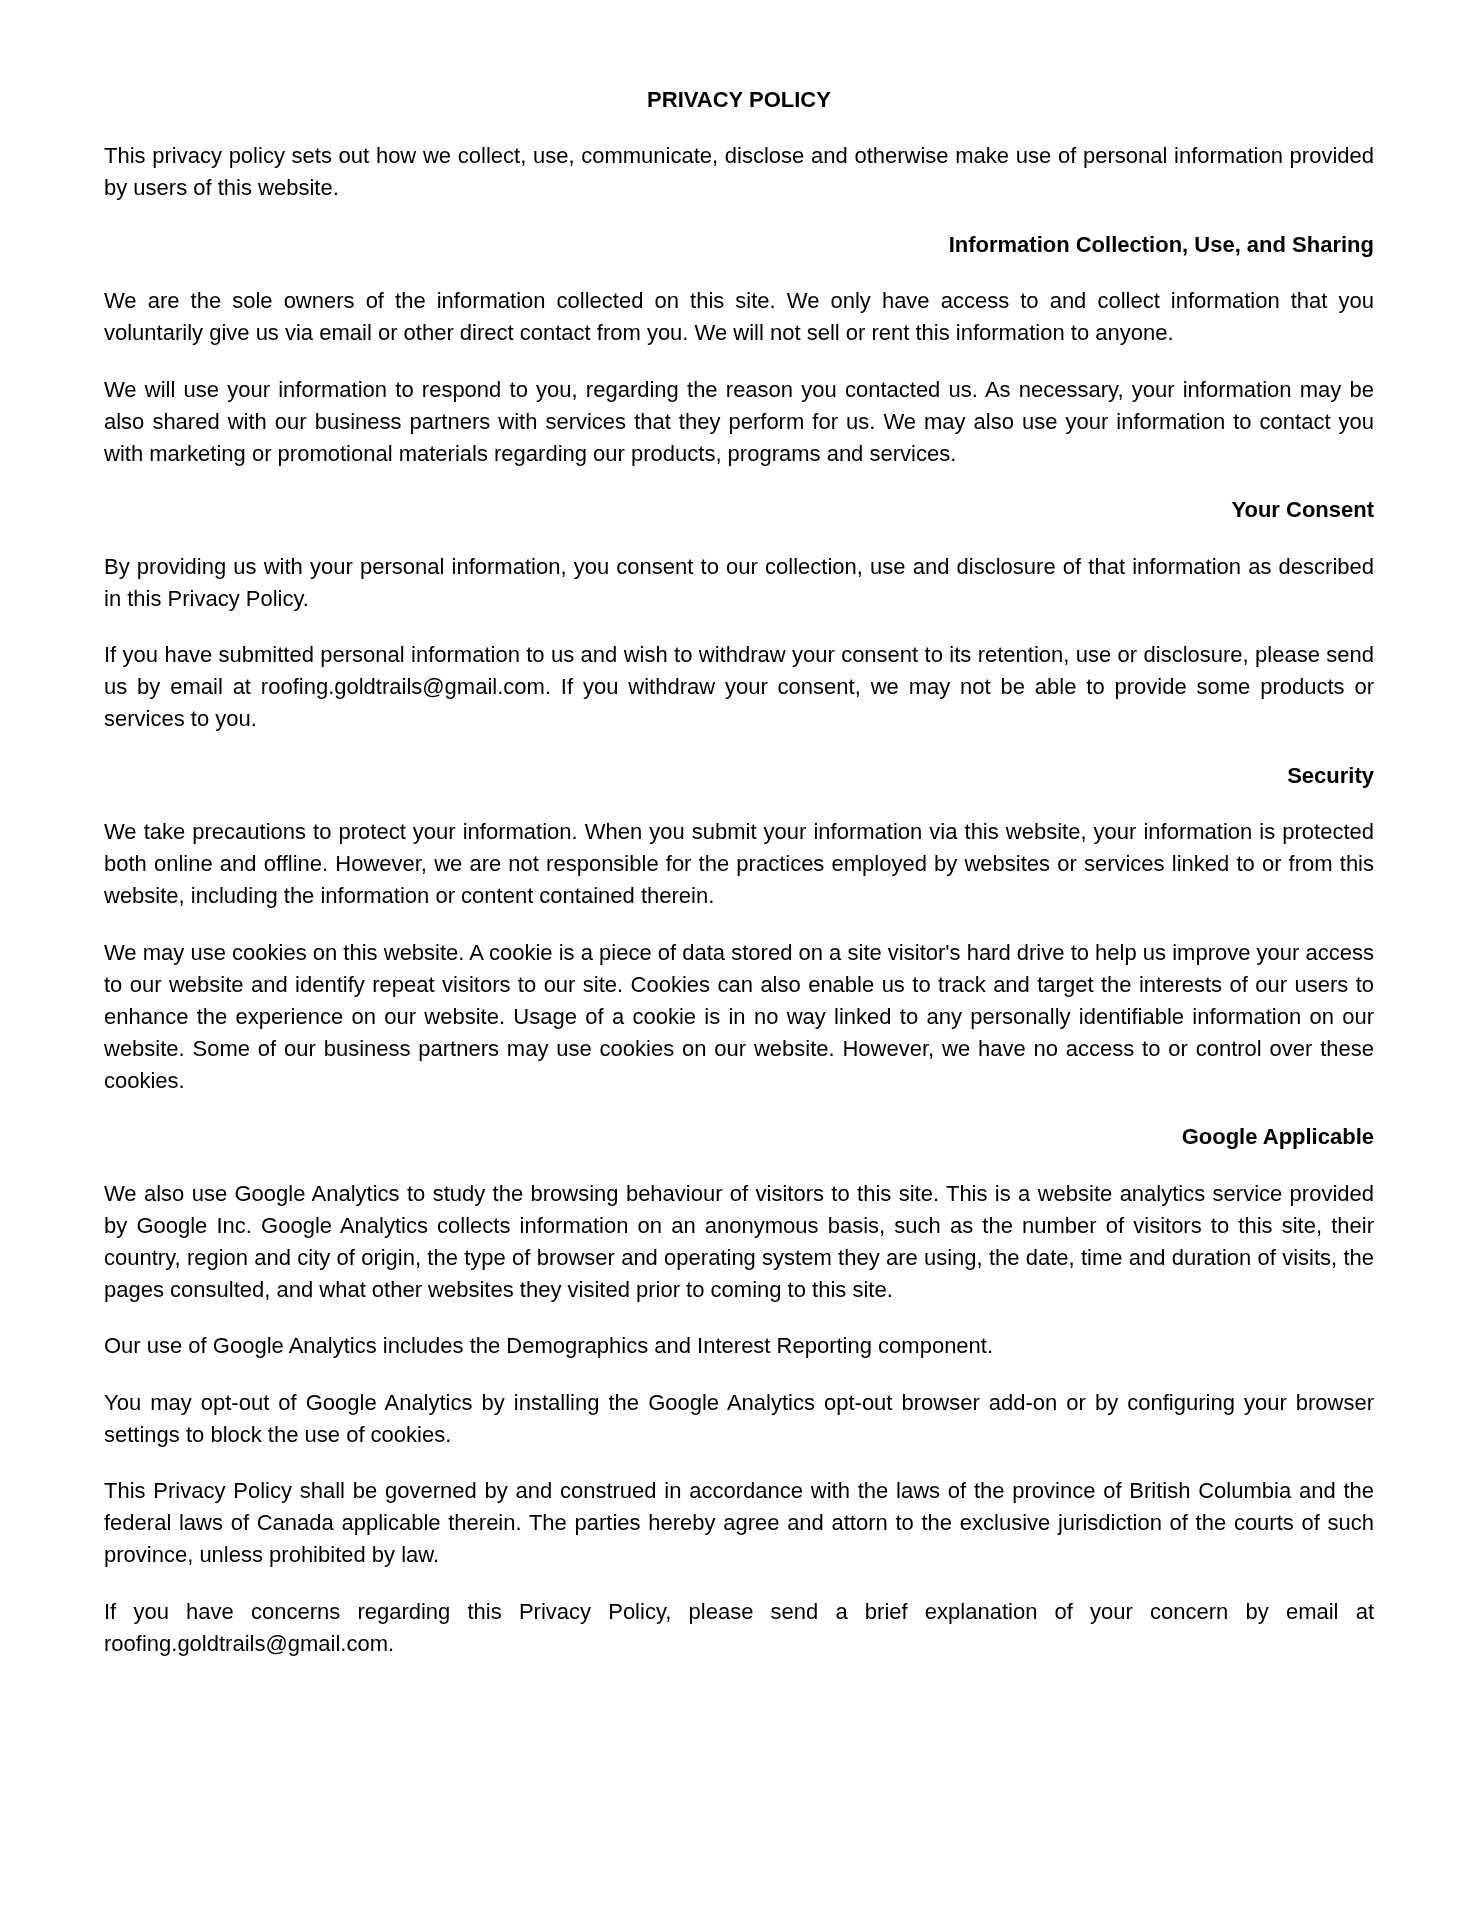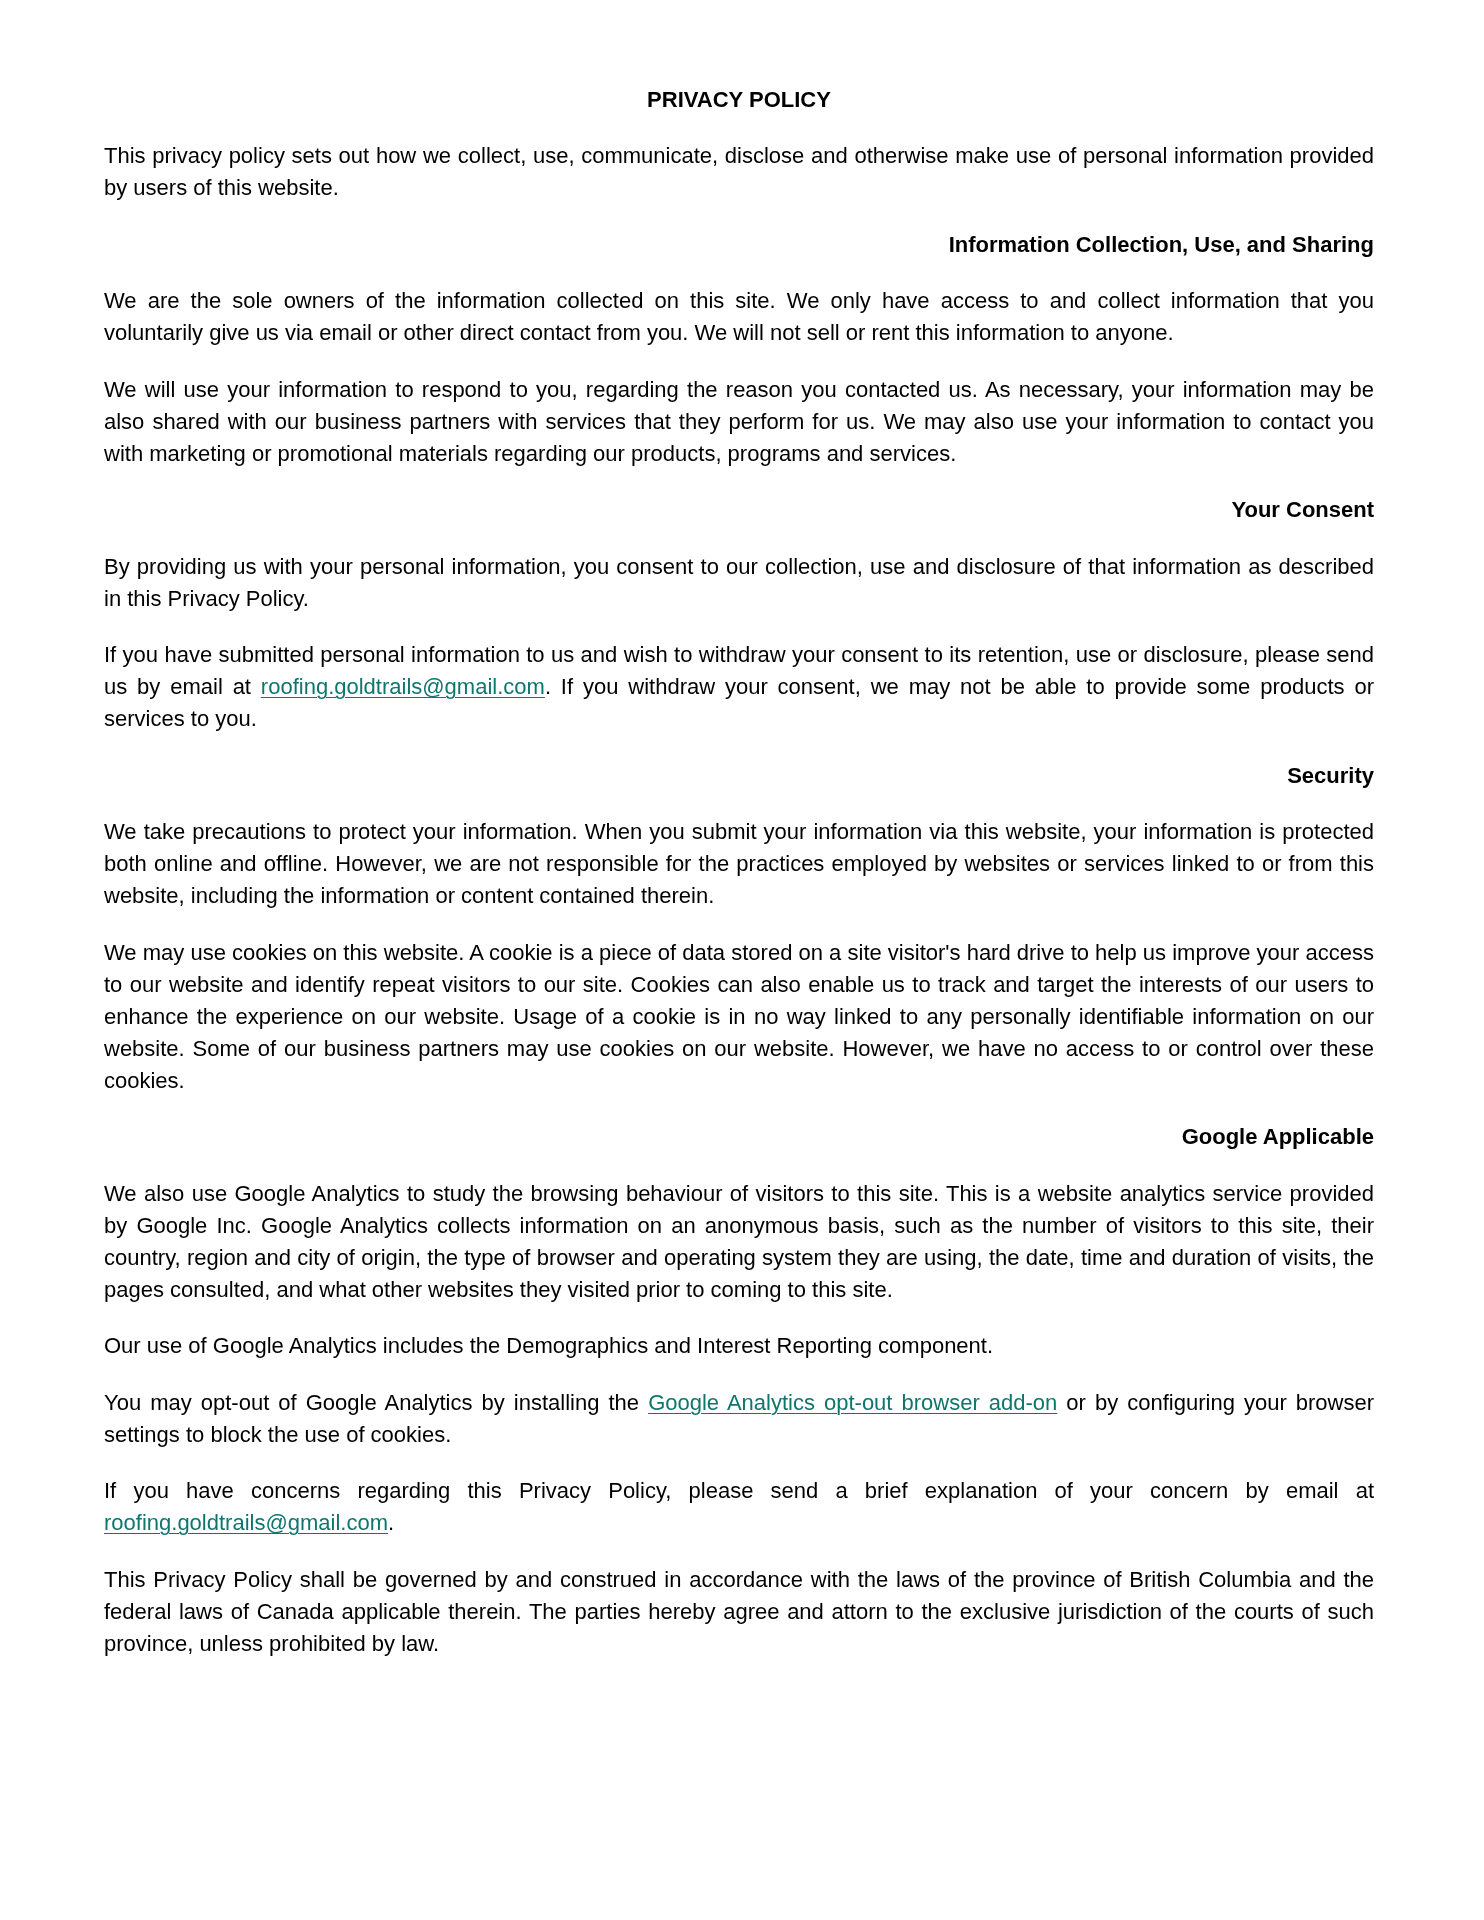--- a/index.html
+++ b/index.html
@@ -46,22 +46,21 @@
       margin: 0 0 24.5px 0;
       font-size: 22px;
       line-height: 32px;
       text-align: justify;
     }
     .content h2 {
       font-weight: bold;
       text-align: right;
     }
     a.link {
-      color: #0f766e;
-      text-decoration: underline;
+      color: #000000;
       text-underline-offset: 3px;
       text-decoration-thickness: 1px;
     }
   </style>
 </head>
 <body>
 
 <div class="page">
   <h1 class="title"><span>PRIVACY POLICY</span></h1>
 
@@ -79,16 +78,16 @@
     <h2>Security</h2>
     <p>We take precautions to protect your information. When you submit your information via this website, your information is protected both online and offline. However, we are not responsible for the practices employed by websites or services linked to or from this website, including the information or content contained therein.</p>
 
     <p>We may use cookies on this website. A cookie is a piece of data stored on a site visitor's hard drive to help us improve your access to our website and identify repeat visitors to our site. Cookies can also enable us to track and target the interests of our users to enhance the experience on our website. Usage of a cookie is in no way linked to any personally identifiable information on our website. Some of our business partners may use cookies on our website. However, we have no access to or control over these cookies.</p>
 
     <h2>Google Applicable</h2>
     <p>We also use Google Analytics to study the browsing behaviour of visitors to this site. This is a website analytics service provided by Google Inc. Google Analytics collects information on an anonymous basis, such as the number of visitors to this site, their country, region and city of origin, the type of browser and operating system they are using, the date, time and duration of visits, the pages consulted, and what other websites they visited prior to coming to this site.</p>
     <p>Our use of Google Analytics includes the Demographics and Interest Reporting component.</p>
     <p><span>You may opt-out of Google Analytics by installing the </span><a class="link">Google Analytics opt-out browser add-on</a><span> or by configuring your browser settings to block the use of cookies.</span></p>
 
+    <p>This Privacy Policy shall be governed by and construed in accordance with the laws of the province of British Columbia and the federal laws of Canada applicable therein. The parties hereby agree and attorn to the exclusive jurisdiction of the courts of such province, unless prohibited by law.</p>
     <p><span>If you have concerns regarding this Privacy Policy, please send a brief explanation of your concern by email at </span><a class="link">roofing.goldtrails@gmail.com</a><span>.</span></p>
-    <p>This Privacy Policy shall be governed by and construed in accordance with the laws of the province of British Columbia and the federal laws of Canada applicable therein. The parties hereby agree and attorn to the exclusive jurisdiction of the courts of such province, unless prohibited by law.</p>
   </div>
 </div>
 
 </body></html>

